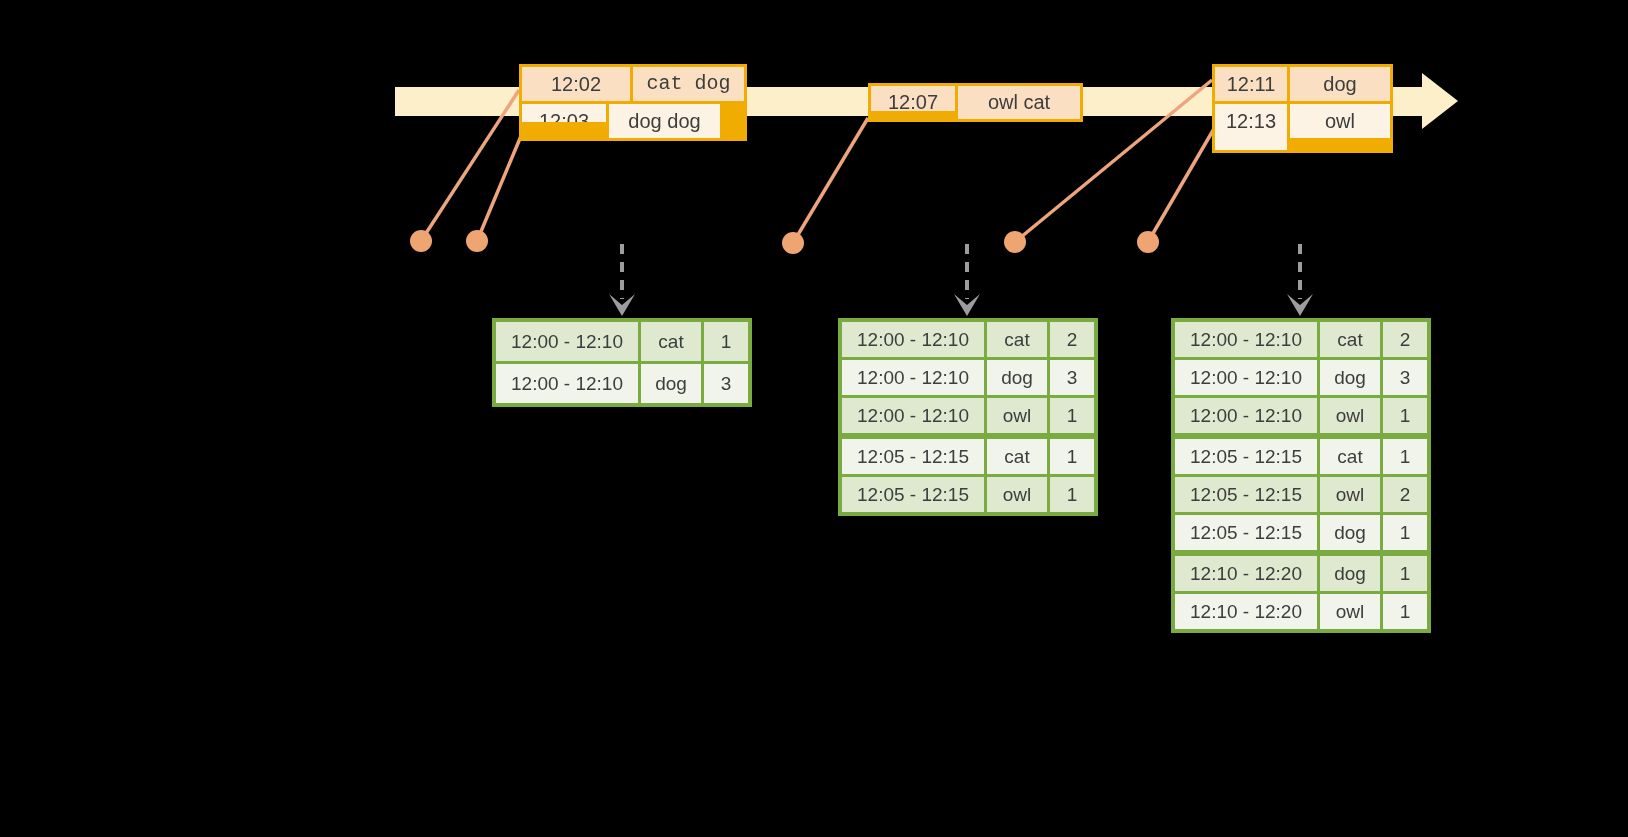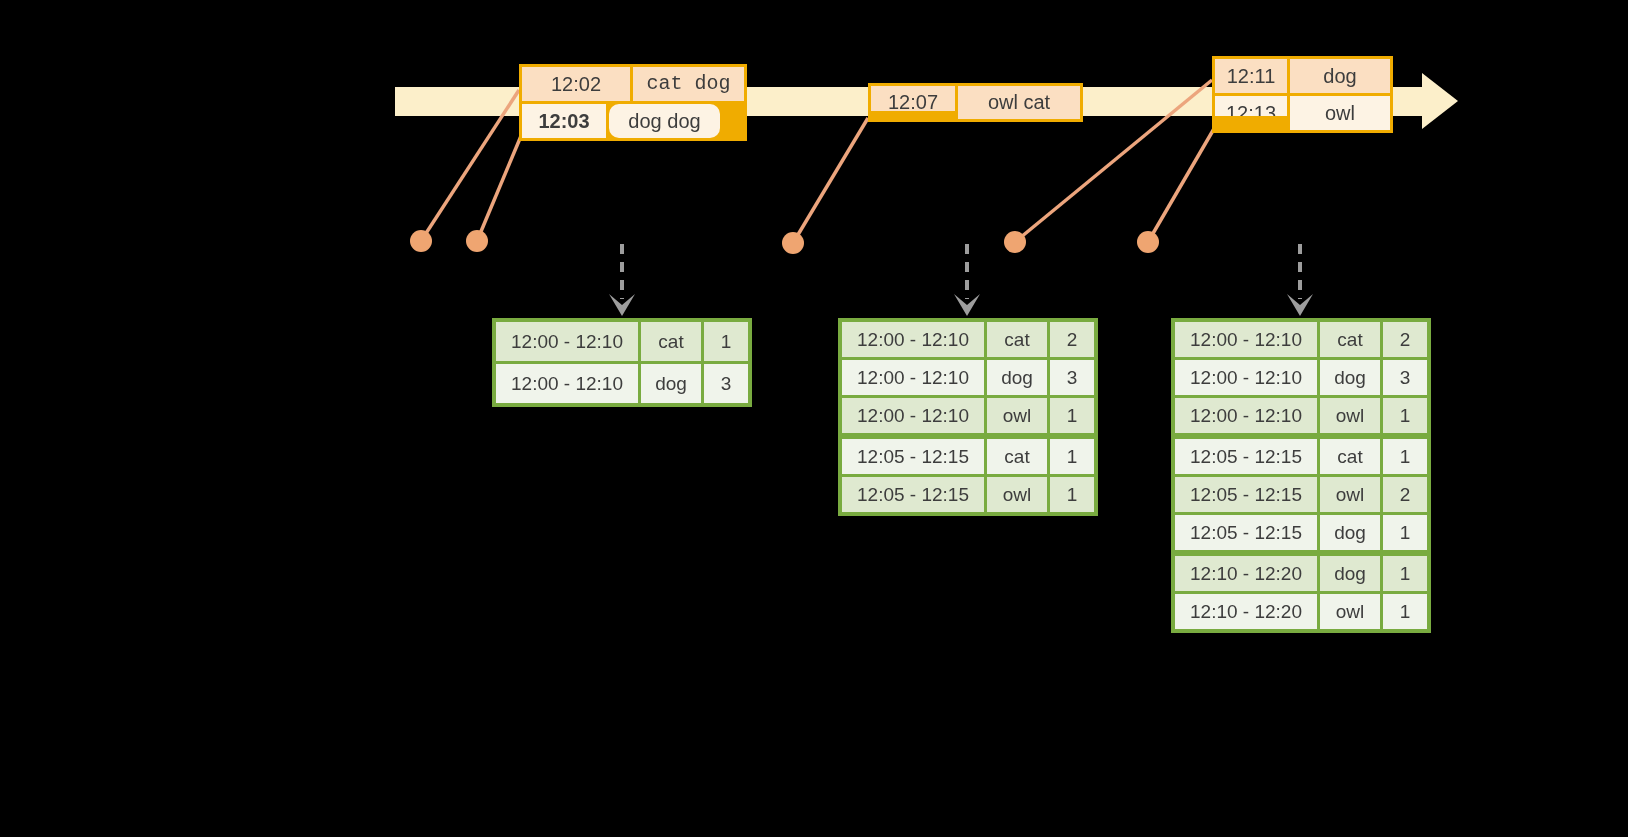--- a/index.html
+++ b/index.html
@@ -75,37 +75,37 @@
       <line x1="1300" y1="244" x2="1300" y2="299" stroke="var(--gray)" stroke-width="4" stroke-dasharray="10 8"></line>
       <path d="M 1287 294 L 1300 316 L 1313 294 L 1300 305 Z" fill="var(--gray)"></path>
     </svg>
   <div id="tables">
       <div class="otable" style="left: 519px; top: 64px;">
         <div class="trow">
           <div class="cell" style="width: 108px; line-height: 34px; height: 34px; background: var(--peach);">12:02</div>
           <div class="cell" style="width: 111px; line-height: 34px; height: 34px; background: var(--peach); font-family: Liberation Mono, monospace;">cat dog</div>
         </div>
         <div class="trow">
-          <div class="cell" style="width: 84px; line-height: 34px; height: 34px; background: var(--cream); font-weight: bold;">12:03</div>
-          <div class="cell" style="width: 111px; line-height: 34px; height: 34px; background: var(--cream); border-radius: 10px;">dog dog</div>
+          <div class="cell" style="width: 84px; line-height: 34px; height: 18px; background: var(--cream);">12:03</div>
+          <div class="cell" style="width: 111px; line-height: 34px; height: 34px; background: var(--cream);">dog dog</div>
         </div>
       </div>
       <div class="otable" style="left: 868px; top: 83px;">
         <div class="trow">
           <div class="cell" style="width: 84px; line-height: 33px; height: 25px; background: var(--peach);">12:07</div>
           <div class="cell" style="width: 122px; line-height: 33px; height: 33px; background: var(--peach);">owl cat</div>
         </div>
       </div>
-      <div class="otable" style="left: 1212px; top: 56px;">
+      <div class="otable" style="left: 1212px; top: 64px;">
         <div class="trow">
           <div class="cell" style="width: 72px; line-height: 34px; height: 34px; background: var(--peach);">12:11</div>
           <div class="cell" style="width: 100px; line-height: 34px; height: 34px; background: var(--peach);">dog</div>
         </div>
         <div class="trow">
-          <div class="cell" style="width: 72px; line-height: 34px; height: 20px; background: var(--cream); text-decoration: underline;">12:13</div>
+          <div class="cell" style="width: 72px; line-height: 34px; height: 46px; background: var(--cream);">12:13</div>
           <div class="cell" style="width: 100px; line-height: 34px; height: 34px; background: var(--cream);">owl</div>
         </div>
       </div>
       <div class="gtable" style="left: 492px; top: 318px;">
         <div class="trow">
           <div class="cell" style="width: 142px; line-height: 39px; height: 39px; background: var(--tint);">12:00 - 12:10</div>
           <div class="cell" style="width: 60px; line-height: 39px; height: 39px; background: var(--tint);">cat</div>
           <div class="cell" style="width: 44px; line-height: 39px; height: 39px; background: var(--tint);">1</div>
         </div>
         <div class="trow">

